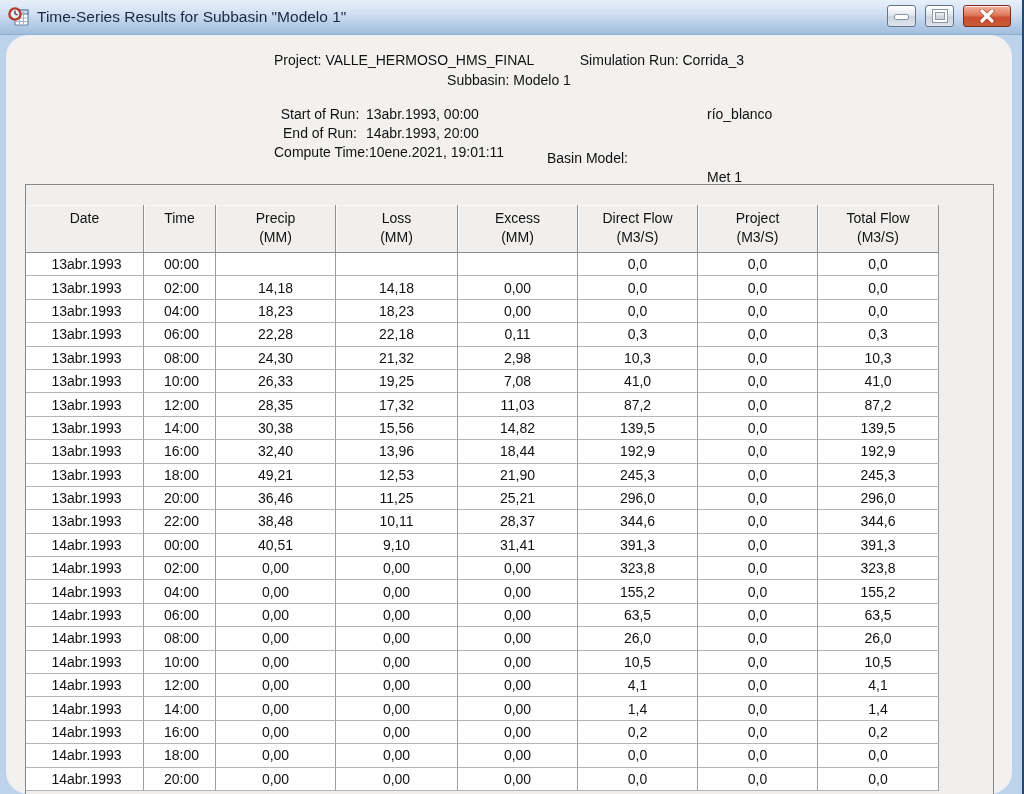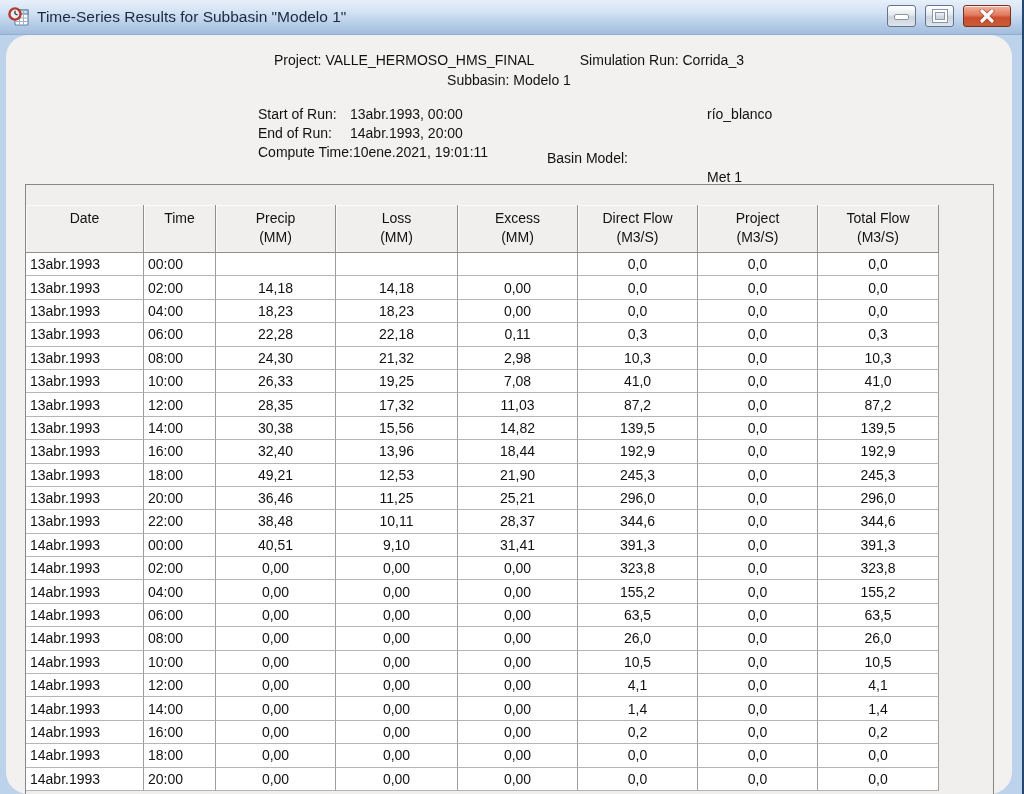--- a/index.html
+++ b/index.html
@@ -36,21 +36,21 @@
     position:absolute; top:35px; left:6px; width:1006px; height:759px;
     background:#f2f1ef;
     border-radius:22px;
   }
   .center-line { position:absolute; width:100%; text-align:center; font-size:14px; white-space:nowrap; }
   .line-project { top:17px; }
   .line-subbasin { top:37px; }
   .gap-left { margin-left:42px; }
 
   .run-info { position:absolute; top:70px; font-size:14px; }
-  .run-info.left-col { left:252px; }
+  .run-info.left-col { left:268px;text-align:center; }
   .run-info.right-col { left:541px; }
   .info-row { display:flex; line-height:19px; white-space:nowrap; }
   .left-col .info-label { min-width:92px; }
   .right-col .info-label { min-width:160px;margin-top:44px; }
 
   
   .tablewrap {
     position:absolute; left:19px; top:149px; width:969px; height:615px;
     border:1px solid #878787; background:#f0efed; overflow:hidden; box-sizing:border-box;
   }
@@ -60,21 +60,21 @@
     border-right:1px solid #8f8f8f; border-bottom:1px solid #8f8f8f;
     box-shadow:inset 1px 1px 0 #fbfbfb;
     padding:4px 0 0 0; vertical-align:top; box-sizing:border-box;
   }
   .results th .hl { display:block; text-align:center; line-height:19px; }
   .results td {
     height:23.4px; background:#ffffff; font-size:14px;
     border-right:1px solid #9e9e9e; border-bottom:1px solid #b5b5b5;
     padding:0; box-sizing:border-box; white-space:nowrap; overflow:hidden;
   }
-  .results td.al { text-align:left; padding-left:4px; }
+  .results td.al { text-align:center; padding-left:4px; }
   .results td.ac { text-align:center; }
 </style>
 </head>
 <body>
 
 <div class="window">
   <div class="titlebar">
     <svg class="app-icon" viewBox="0 0 22 22">
       <rect x="7" y="4" width="13" height="15" rx="1" fill="#ffffff" stroke="#6b85a8" stroke-width="1.2"></rect>
       <rect x="7" y="4" width="13" height="4" fill="#cddcef" stroke="#6b85a8" stroke-width="1.2"></rect>

